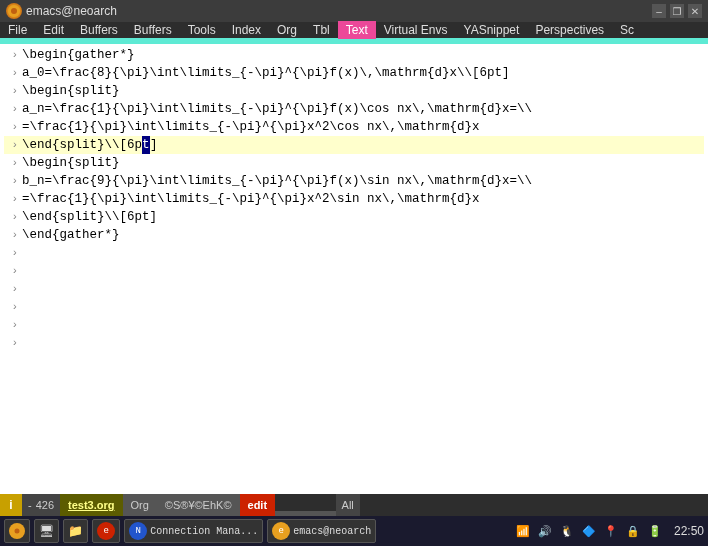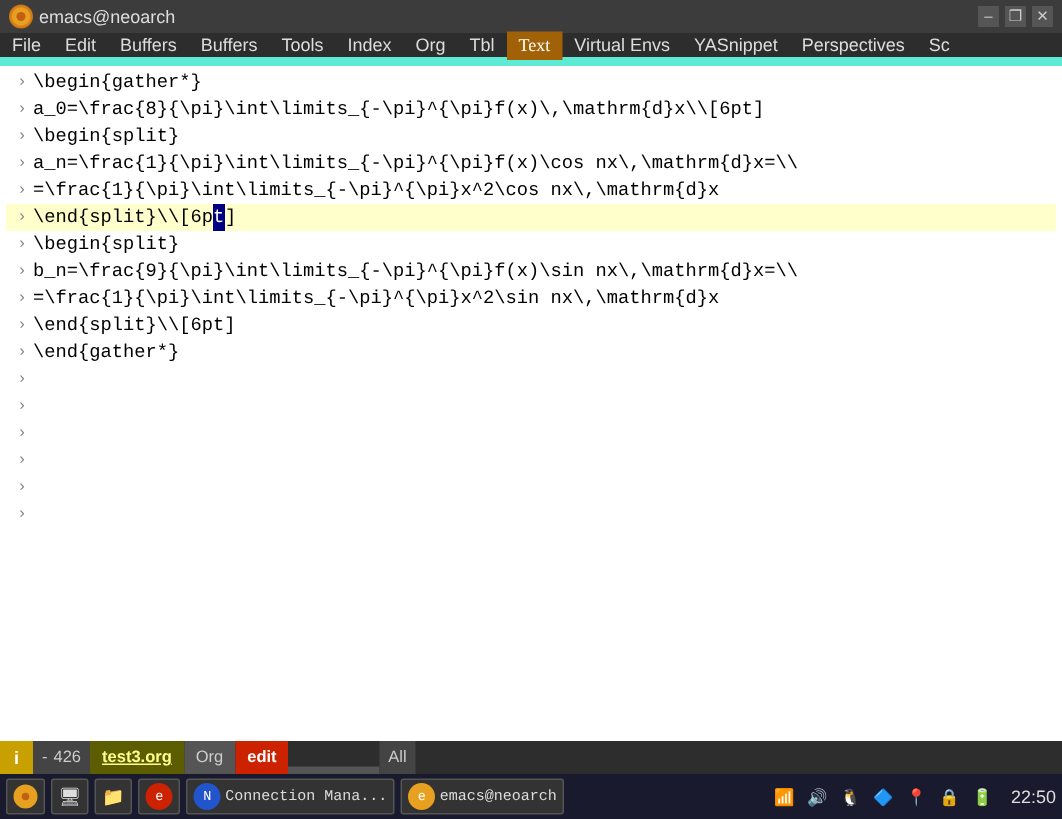--- a/index.html
+++ b/index.html
@@ -73,21 +73,21 @@
       border-bottom: 6px solid #5eead4;
     }
     .menu-item {
       color: #ddd;
       font-family: sans-serif;
       font-size: 12px;
       padding: 2px 8px;
       cursor: pointer;
       white-space: nowrap;
     }
-    .menu-item.active { background: #a16207; color: white; font-family: Liberation Serif, serif; }
+    .menu-item.active { background: #ec4899; color: white; }
 
     
     #editor {
       flex: 1;
       background: #ffffff;
       overflow: hidden;
       display: flex;
       flex-direction: column;
       position: relative;
     }
@@ -329,20 +329,23 @@
 <div id="statusbar">
   <div id="status-icon">
     <span>i</span>
   </div>
   <div id="status-info">
     <span>-</span>
     <span>426</span>
   </div>
   <div id="status-filename">test3.org</div>
   <div id="status-mode-org">Org</div>
+  <div id="status-encoding">
+    <span>©S®¥©EhK©</span>
+  </div>
   <div id="status-edit">edit</div>
   <div id="status-unix">
     <span>unix</span>
     <span> | </span>
     <span>6:17</span>
   </div>
   <div id="status-all">All</div>
 </div>
 
 <div id="taskbar">

